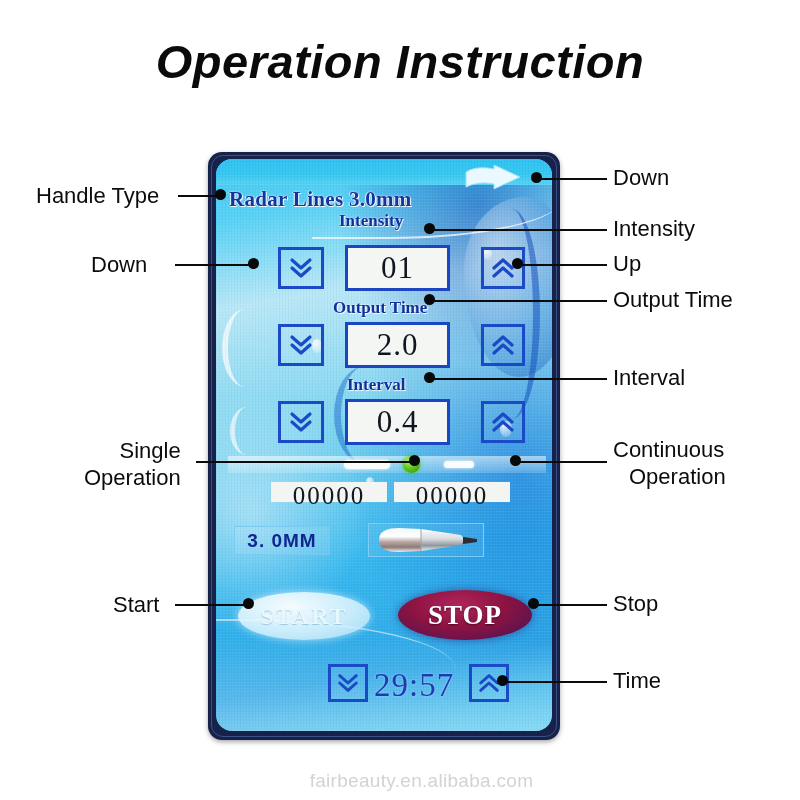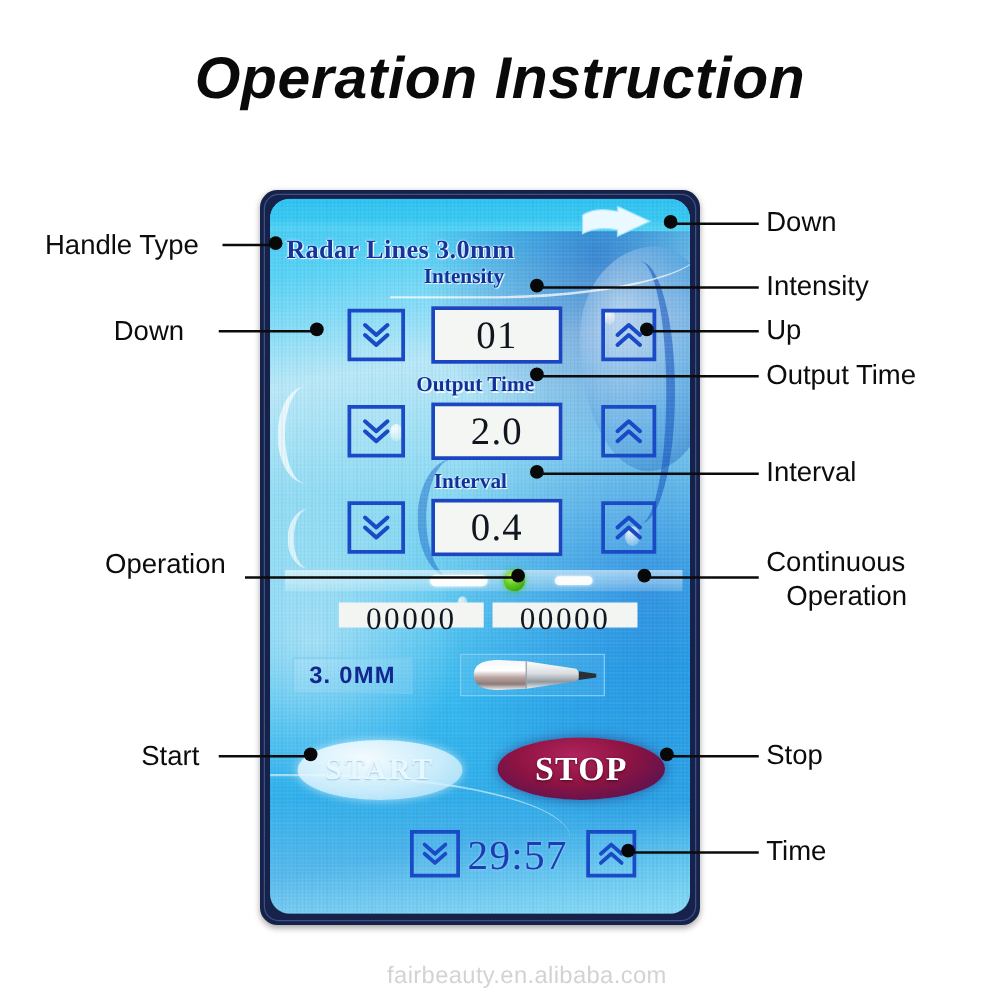--- a/index.html
+++ b/index.html
@@ -401,20 +401,21 @@
 
 <div class="anno-label" style="left:36px; top:183px;">Handle Type</div>
 <div class="leader" style="left:178px; top:195px; width:42px;"></div>
 <div class="dot" style="left:215px; top:189px;"></div>
 
 <div class="anno-label" style="left:91px; top:252px;">Down</div>
 <div class="leader" style="left:175px; top:264px; width:78px;"></div>
 <div class="dot" style="left:248px; top:258px;"></div>
 
 <div class="anno-label two-line" style="left:84px; top:437px; text-align:right;">
+  <div>Single</div>
   <div>Operation</div>
 </div>
 <div class="leader" style="left:196px; top:461px; width:218px;"></div>
 <div class="dot" style="left:409px; top:455px;"></div>
 
 <div class="anno-label" style="left:113px; top:592px;">Start</div>
 <div class="leader" style="left:175px; top:604px; width:72px;"></div>
 <div class="dot" style="left:243px; top:598px;"></div>
 
 <div class="dot" style="left:531px; top:172px;"></div>

